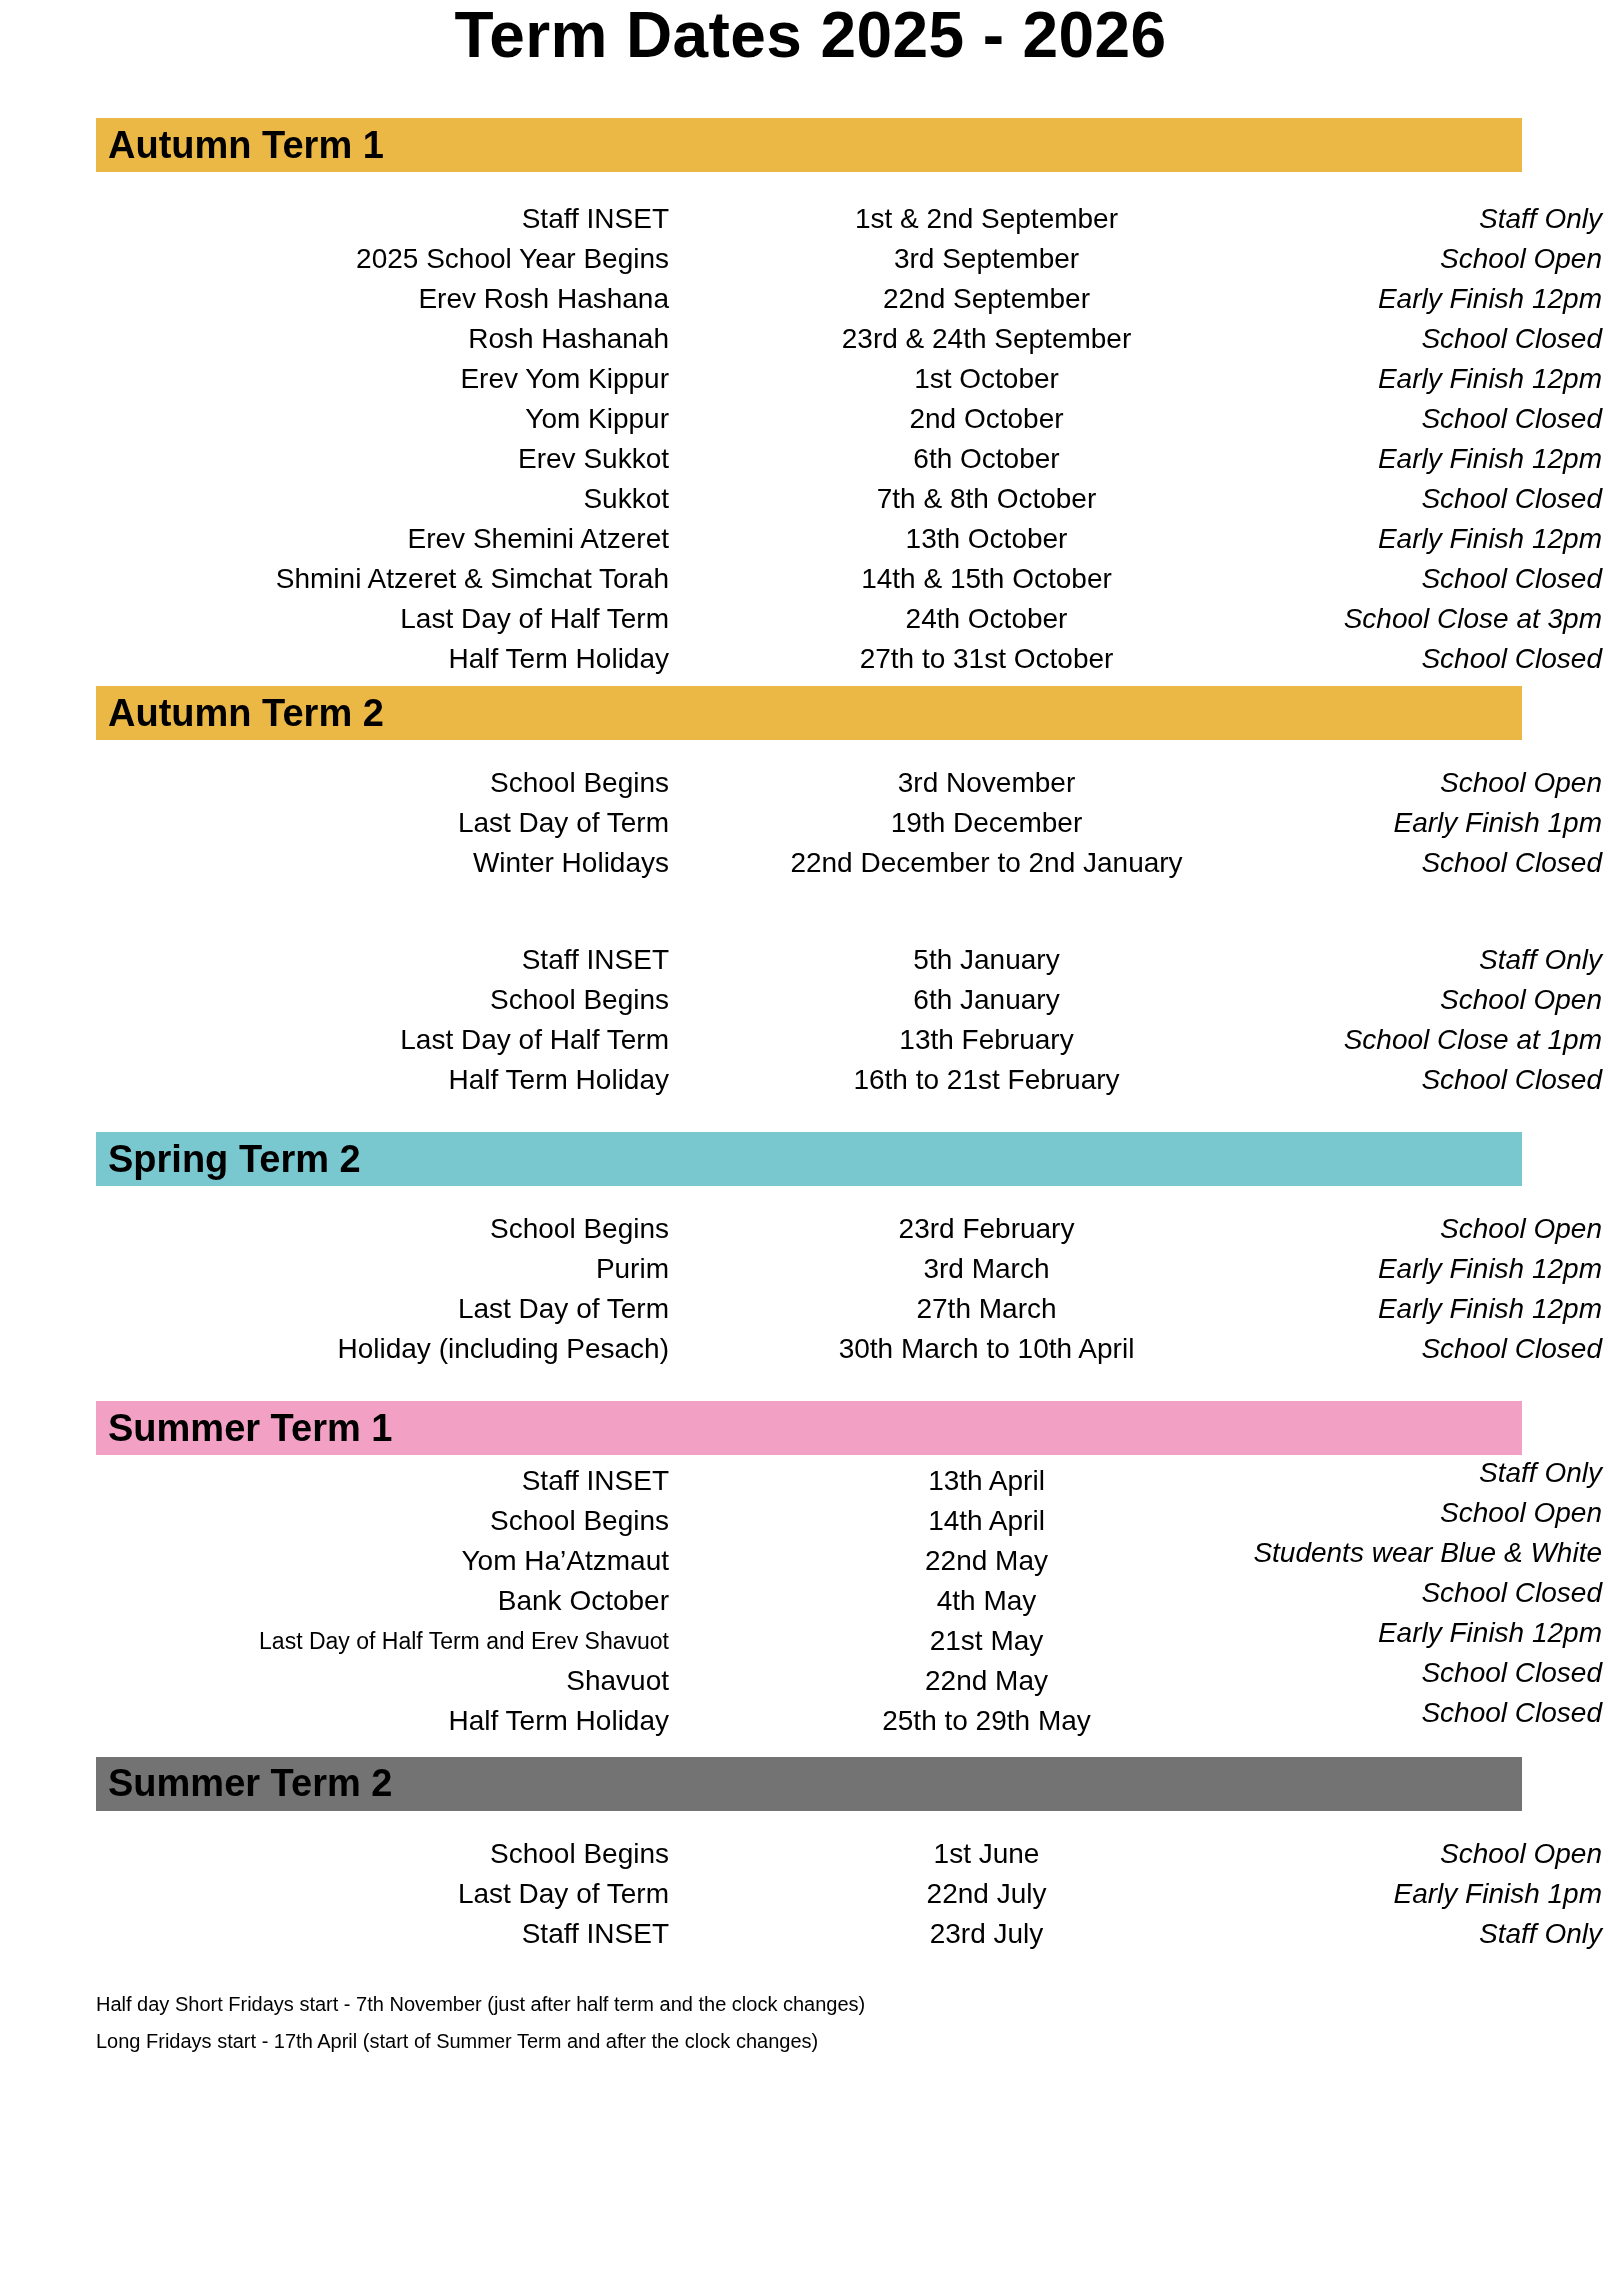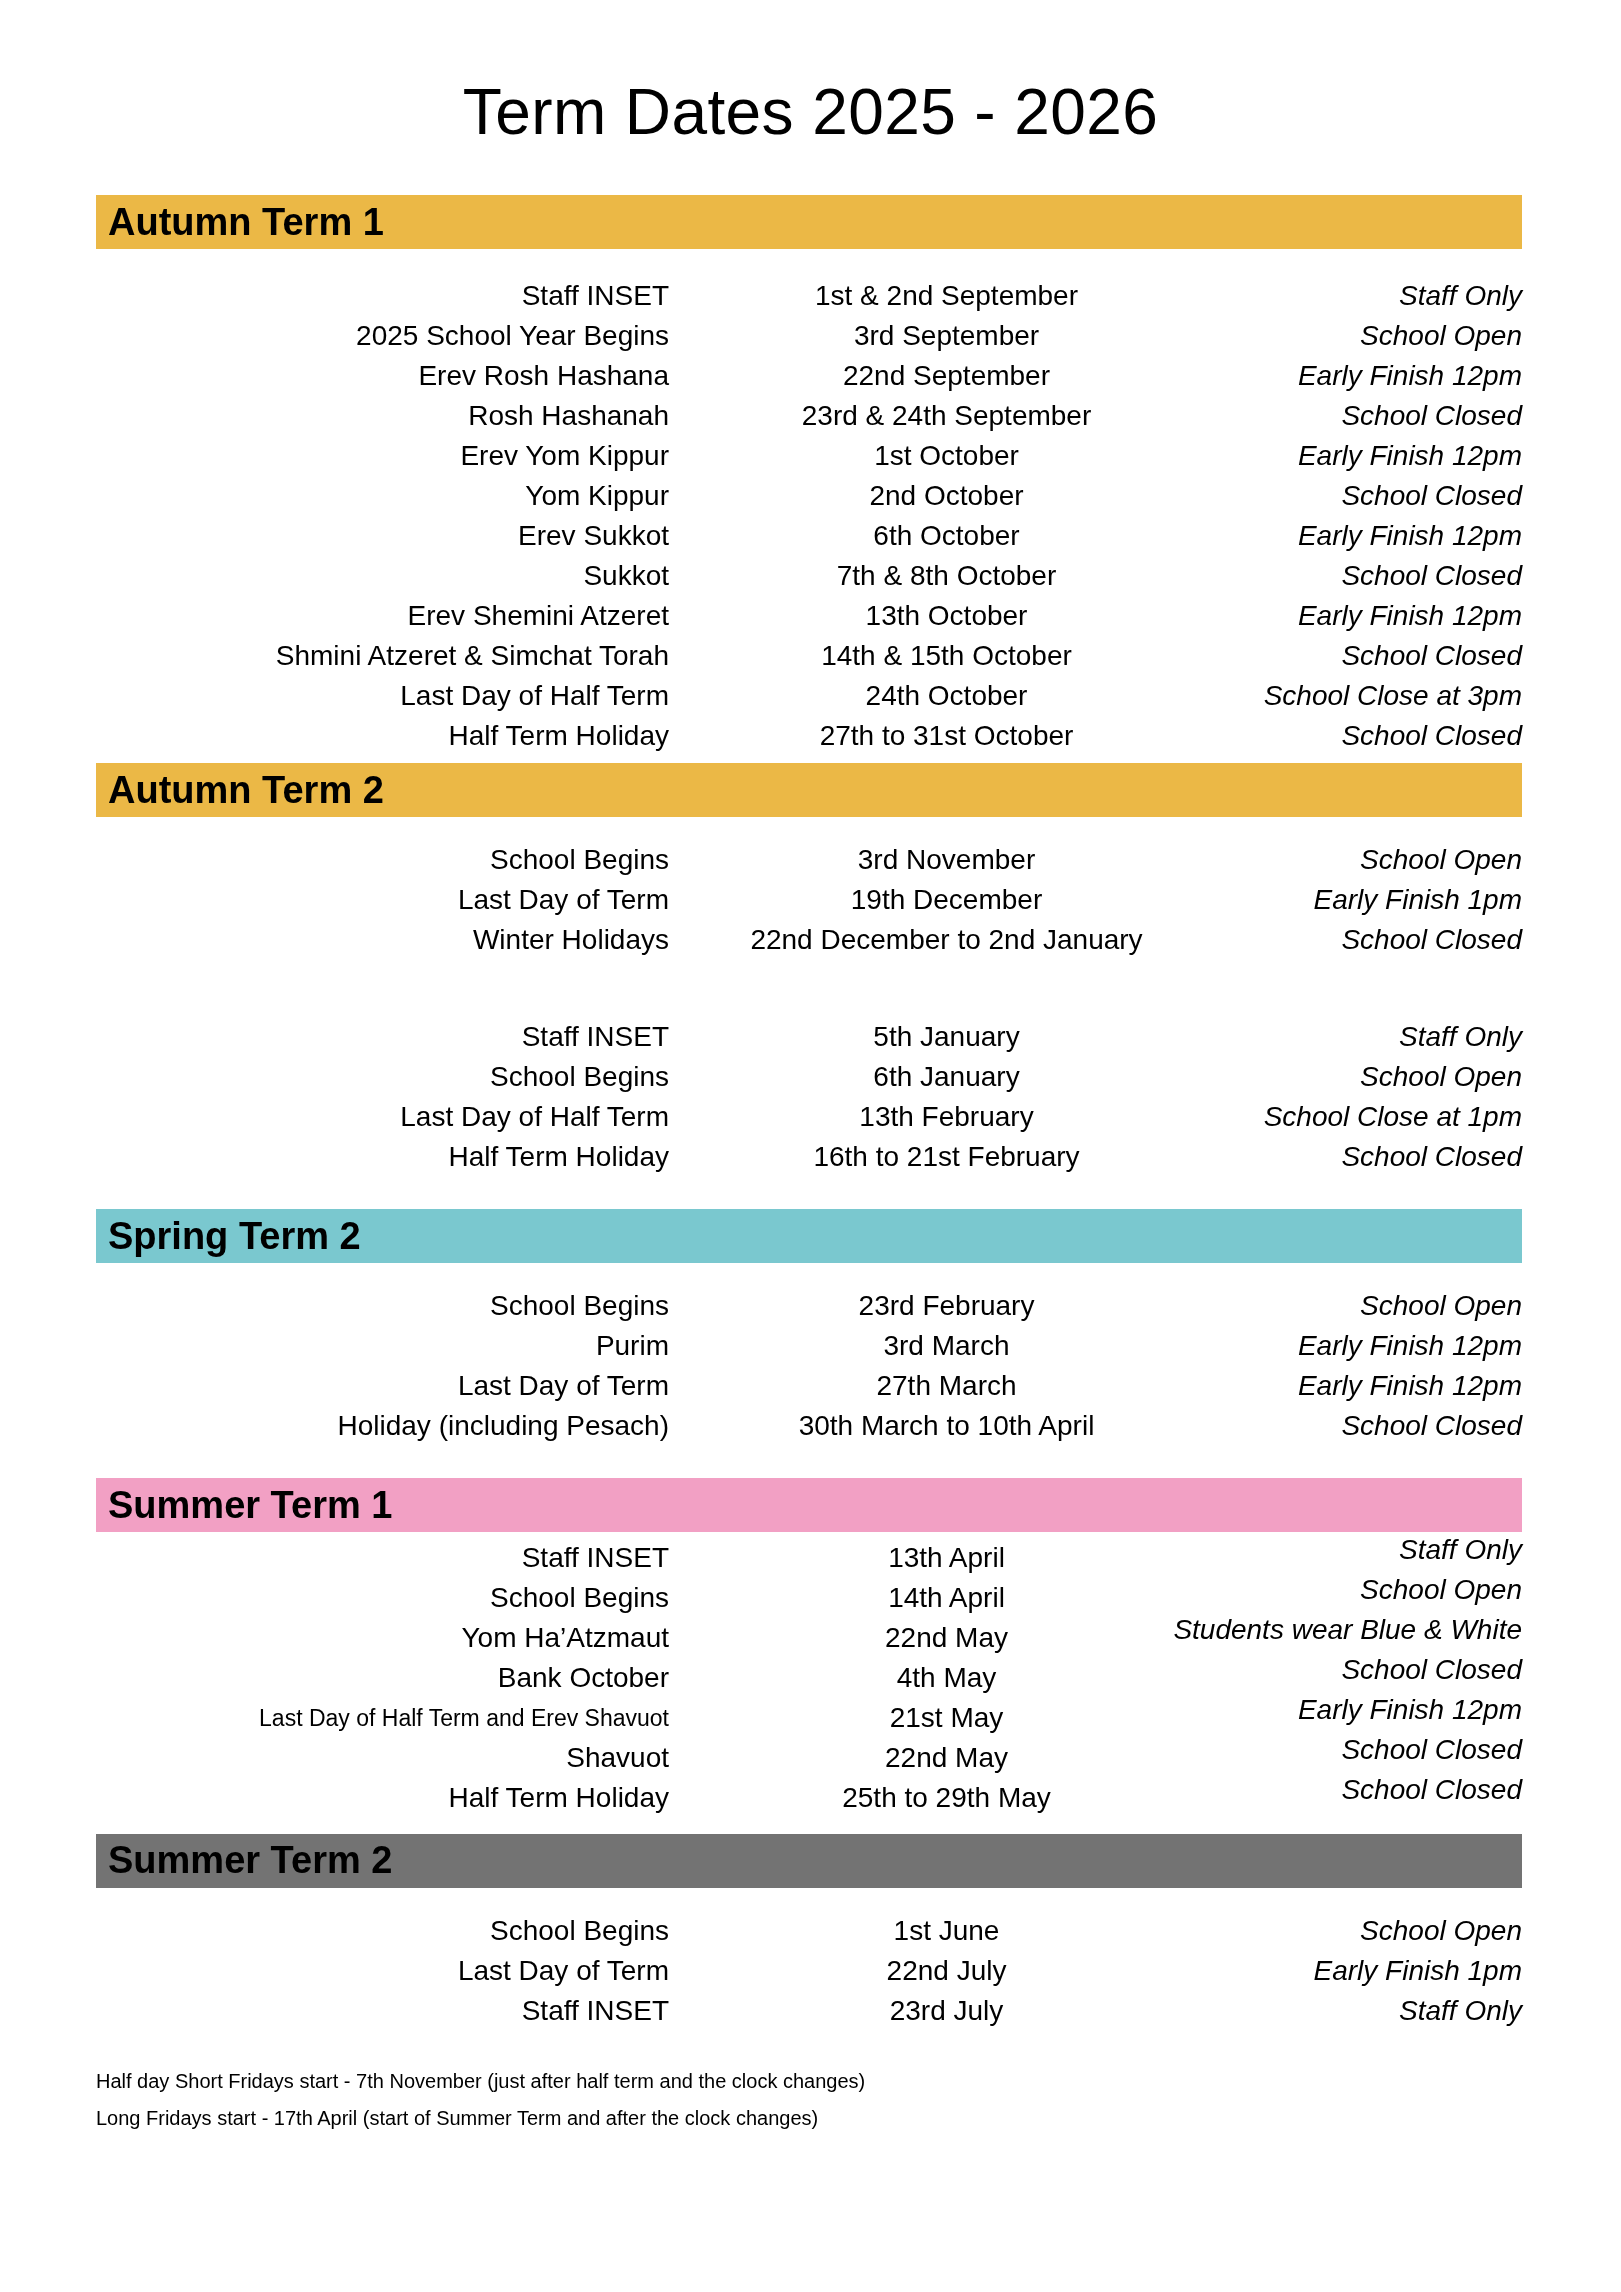--- a/index.html
+++ b/index.html
@@ -6,25 +6,24 @@
   html, body { background: #ffffff; }
   body { font-family: "Liberation Sans", sans-serif; color: #000; }
   .page {
     position: relative;
     width: 1621px;
     height: 2293px;
     background: #ffffff;
     overflow: hidden;
   }
   .title {
-    padding-top: 77px;
     text-align: center;
     font-size: 64px;
     line-height: 70px;
-    font-weight: normal;
+    font-weight: bold;
     letter-spacing: 0.4px;
   }
   #sections { margin-top: 48px; }
   .band {
     margin-left: 96px;
     margin-right: 99px;
     height: 54px;
     display: flex;
     align-items: center;
     padding-left: 12px;
@@ -32,20 +31,21 @@
     font-weight: bold;
   }
   .rows { padding: 23px 0 32px; }
   .row {
     display: grid;
     grid-template-columns: 573px 555px 298px;
     margin-left: 96px;
     margin-right: 99px;
     font-size: 28px;
     line-height: 40px;
+    gap: 40px;
   }
   .c1 { justify-self: end;    text-align: right;  white-space: nowrap; }
   .c2 { justify-self: center; white-space: nowrap; }
   .c3 { justify-self: end;    text-align: left;  white-space: nowrap; font-style: italic; }
   .c1.small { font-size: 23px; }
   #sec-autumn-term-1 .rows { padding: 27px 0 7.2px; }
   #sec-autumn-term-2 .rows { padding: 23px 0 32px; }
   #sec-spring-term-1 .rows { padding: 25px 0 32px; }
   #sec-spring-term-2 .rows { padding: 23px 0 32px; }
   #sec-summer-term-1 .rows { padding: 5.4px 0 16px; }

